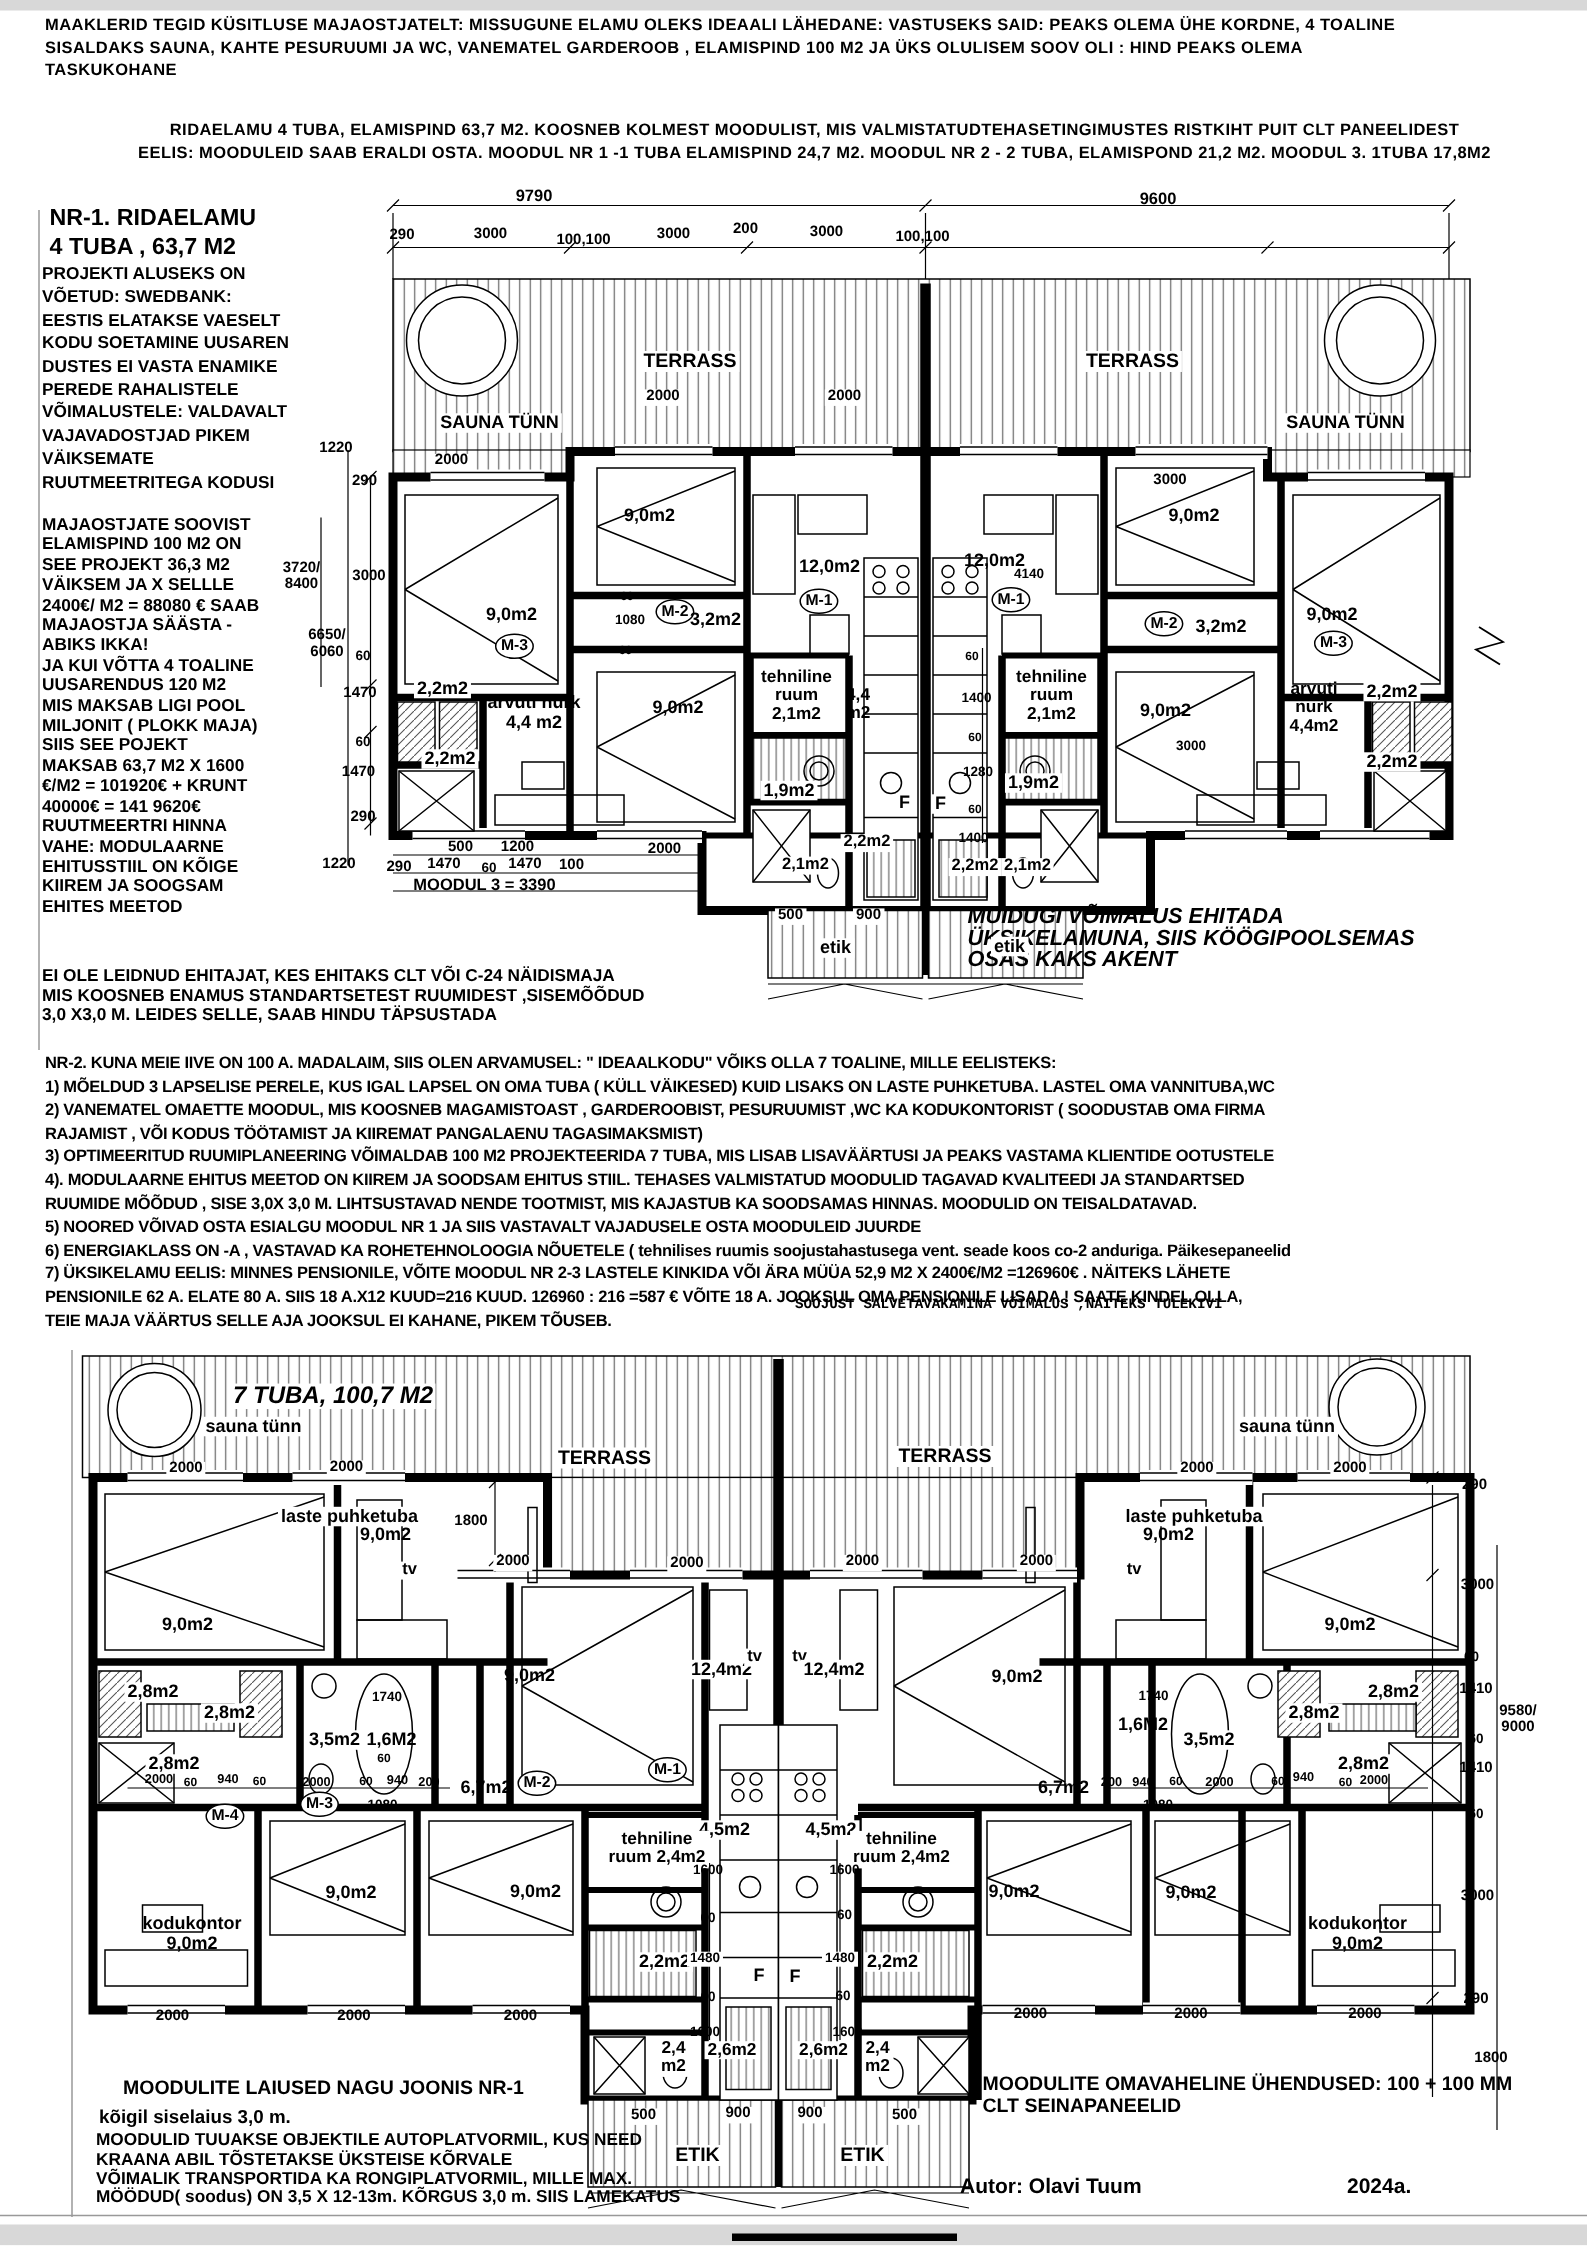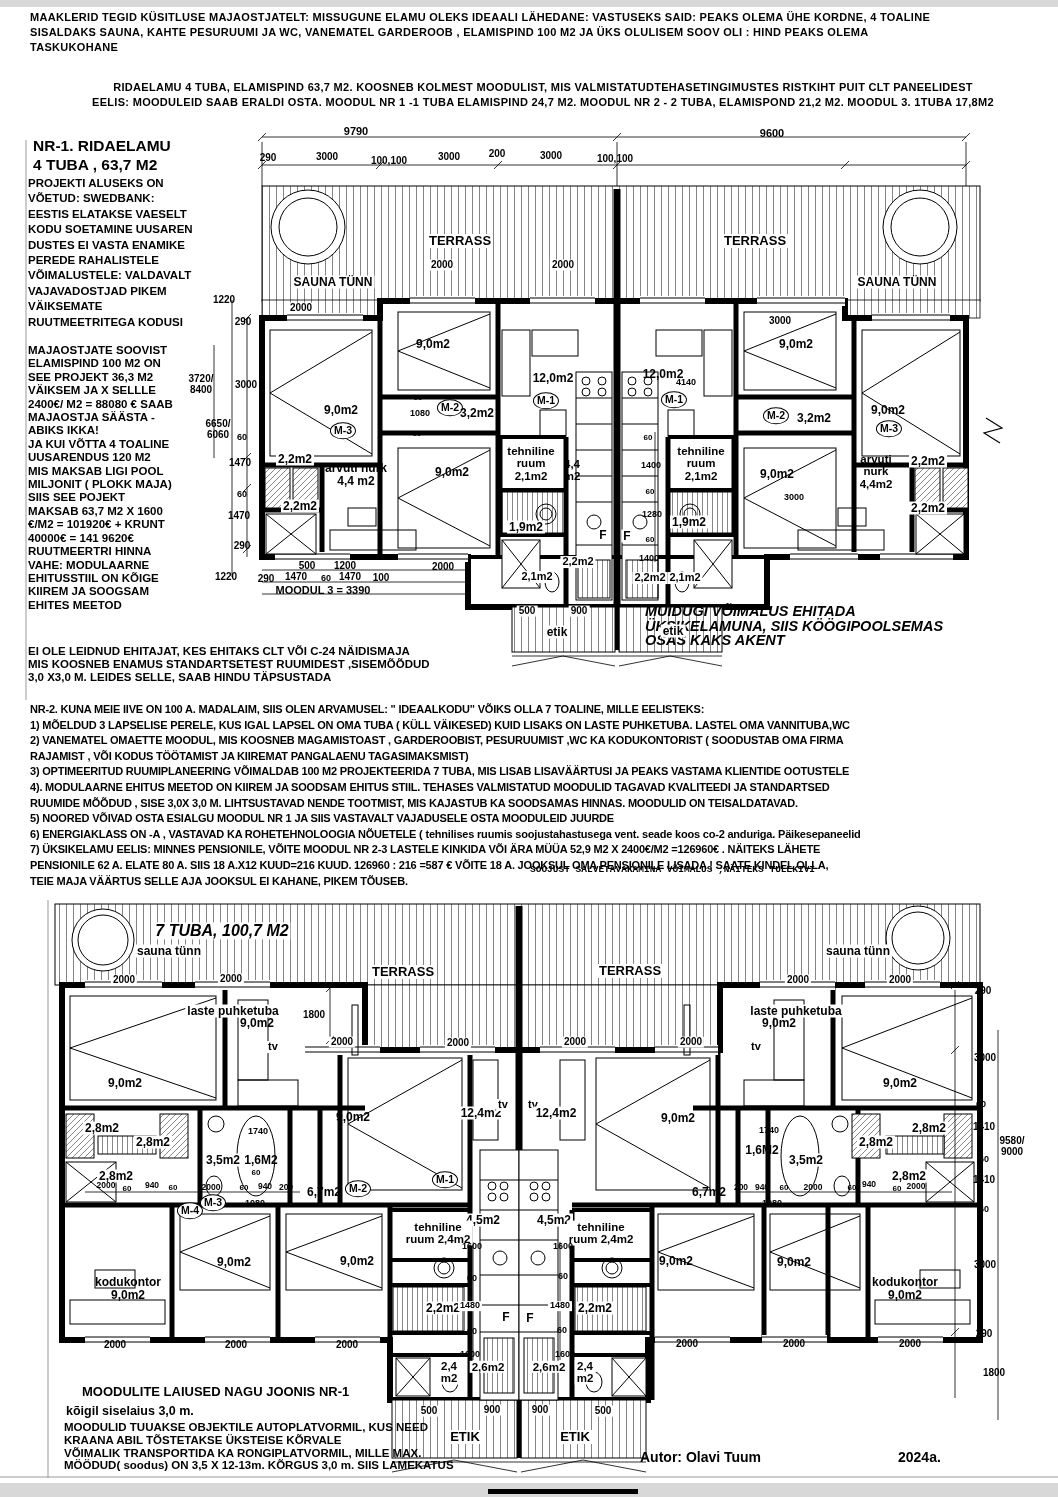--- a/index.html
+++ b/index.html
@@ -349,20 +349,22 @@
   <div class="tx" style="left:645px;top:604px;font-size:14.5px;line-height:14.5px;font-style:italic;">MUIDUGI VÕIMALUS EHITADA
 ÜKSIKELAMUNA, SIIS KÖÖGIPOOLSEMAS
 OSAS KAKS AKENT</div>
 
   <div class="tx nowrap" style="left:66px;top:1384px;font-size:13px;margin-left:16px;">MOODULITE LAIUSED NAGU JOONIS NR-1</div>
   <div class="tx nowrap" style="left:66px;top:1404px;font-size:12.5px;">kõigil siselaius 3,0 m.</div>
   <div class="tx" style="left:64px;top:1421px;font-size:11.5px;line-height:12.8px;width:560px;">MOODULID TUUAKSE OBJEKTILE AUTOPLATVORMIL, KUS NEED
 KRAANA ABIL TÕSTETAKSE ÜKSTEISE KÕRVALE
 VÕIMALIK TRANSPORTIDA KA RONGIPLATVORMIL, MILLE MAX.
 MÖÖDUD( soodus) ON 3,5 X 12-13m. KÕRGUS 3,0 m. SIIS LAMEKATUS</div>
+  <div class="tx" style="left:655px;top:1381px;font-size:13px;line-height:15px;">MOODULITE OMAVAHELINE ÜHENDUSED: 100 + 100 MM
+CLT SEINAPANEELID</div>
   <div class="tx nowrap" style="left:640px;top:1449px;font-size:14px;">Autor: Olavi Tuum</div>
   <div class="tx nowrap" style="left:898px;top:1449px;font-size:14px;">2024a.</div>
 
   <div class="labels">
       <span class="lbl" style="left: 356px; top: 132px; font-size: 11px;">9790</span>
       <span class="lbl" style="left: 772px; top: 134px; font-size: 11px;">9600</span>
       <span class="lbl" style="left: 268px; top: 158px; font-size: 10px;">290</span>
       <span class="lbl" style="left: 327px; top: 157px; font-size: 10px;">3000</span>
       <span class="lbl" style="left: 389px; top: 161px; font-size: 10px;">100,100</span>
       <span class="lbl" style="left: 449px; top: 157px; font-size: 10px;">3000</span>
@@ -519,21 +521,21 @@
       <span class="lbl" style="left: 762px; top: 1188px; font-size: 8.5px;">940</span>
       <span class="lbl" style="left: 784px; top: 1188px; font-size: 8px;">60</span>
       <span class="lbl" style="left: 813px; top: 1188px; font-size: 8.5px;">2000</span>
       <span class="lbl" style="left: 852px; top: 1188px; font-size: 8px;">60</span>
       <span class="lbl" style="left: 869px; top: 1185px; font-size: 8.5px;">940</span>
       <span class="lbl" style="left: 897px; top: 1189px; font-size: 8px;">60</span>
       <span class="lbl" style="left: 916px; top: 1187px; font-size: 8.5px;">2000</span>
       <span class="lbl" style="left: 324px; top: 1192px; font-size: 12px;">6,7m2</span>
       <span class="lbl circ" style="left: 358px; top: 1189px;">M-2</span>
       <span class="lbl" style="left: 709px; top: 1192px; font-size: 12px;">6,7m2</span>
-      <span class="lbl circ" style="left: 150px; top: 1211px; margin-left: 40px;">M-4</span>
+      <span class="lbl circ" style="left: 150px; top: 1211px;">M-4</span>
       <span class="lbl circ" style="left: 213px; top: 1203px;">M-3</span>
       <span class="lbl" style="left: 255px; top: 1204px; font-size: 9px;">1080</span>
       <span class="lbl" style="left: 772px; top: 1204px; font-size: 9px;">1080</span>
       <span class="lbl circ" style="left: 445px; top: 1180px;">M-1</span>
       <span class="lbl bgw" style="left: 483px; top: 1220px; font-size: 12px;">4,5m2</span>
       <span class="lbl bgw" style="left: 554px; top: 1220px; font-size: 12px;">4,5m2</span>
       <span class="lbl bgw" style="left: 438px; top: 1233px; font-size: 11.5px;">tehniline
 ruum 2,4m2</span>
       <span class="lbl bgw" style="left: 601px; top: 1233px; font-size: 11.5px;">tehniline
 ruum 2,4m2</span>

